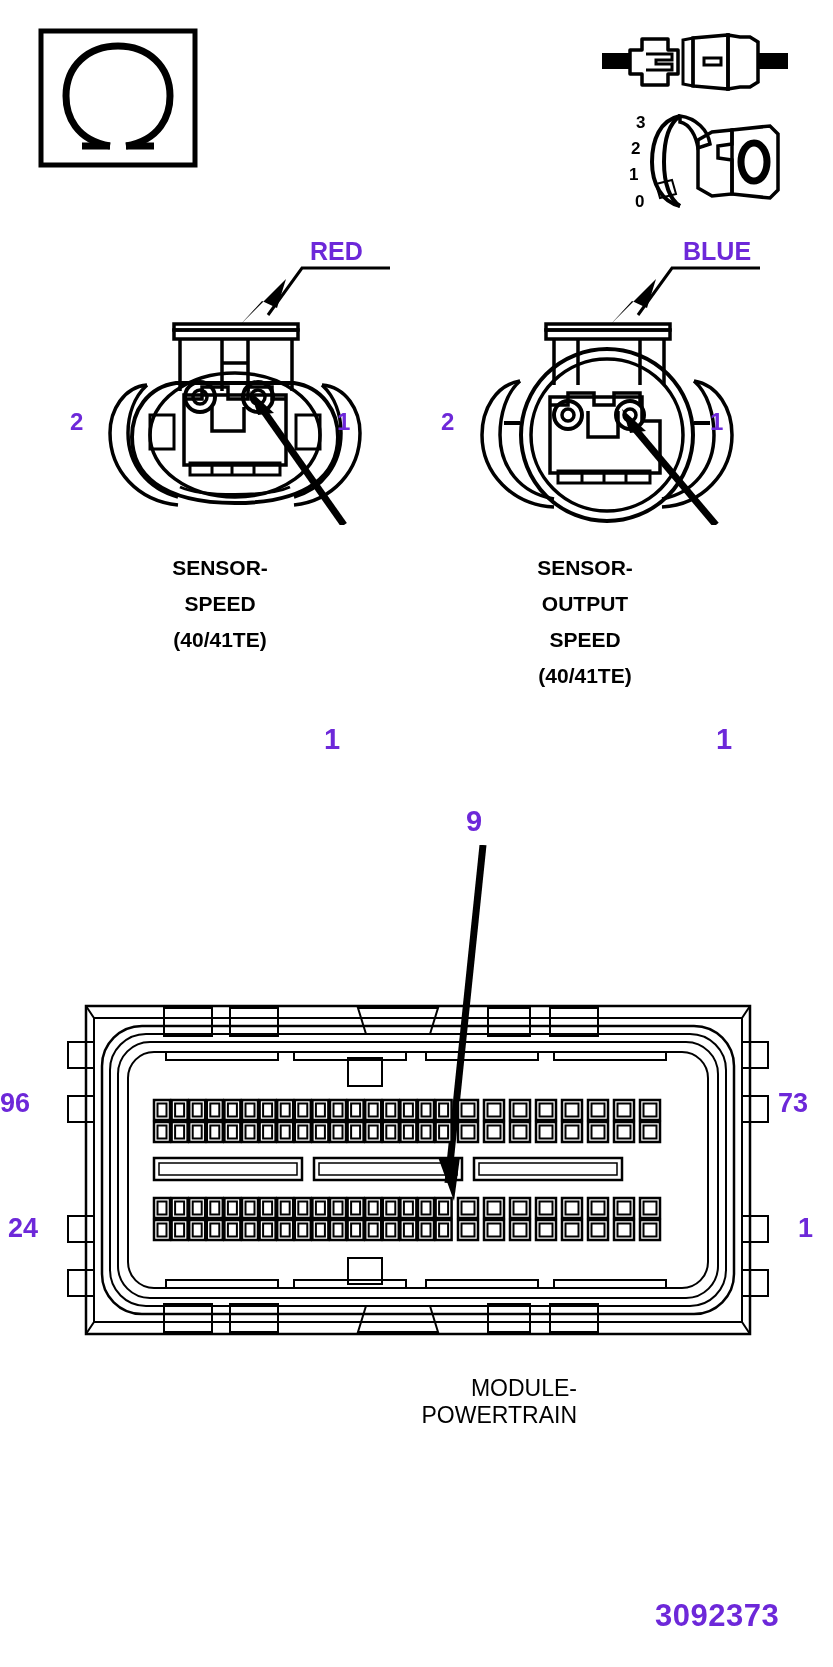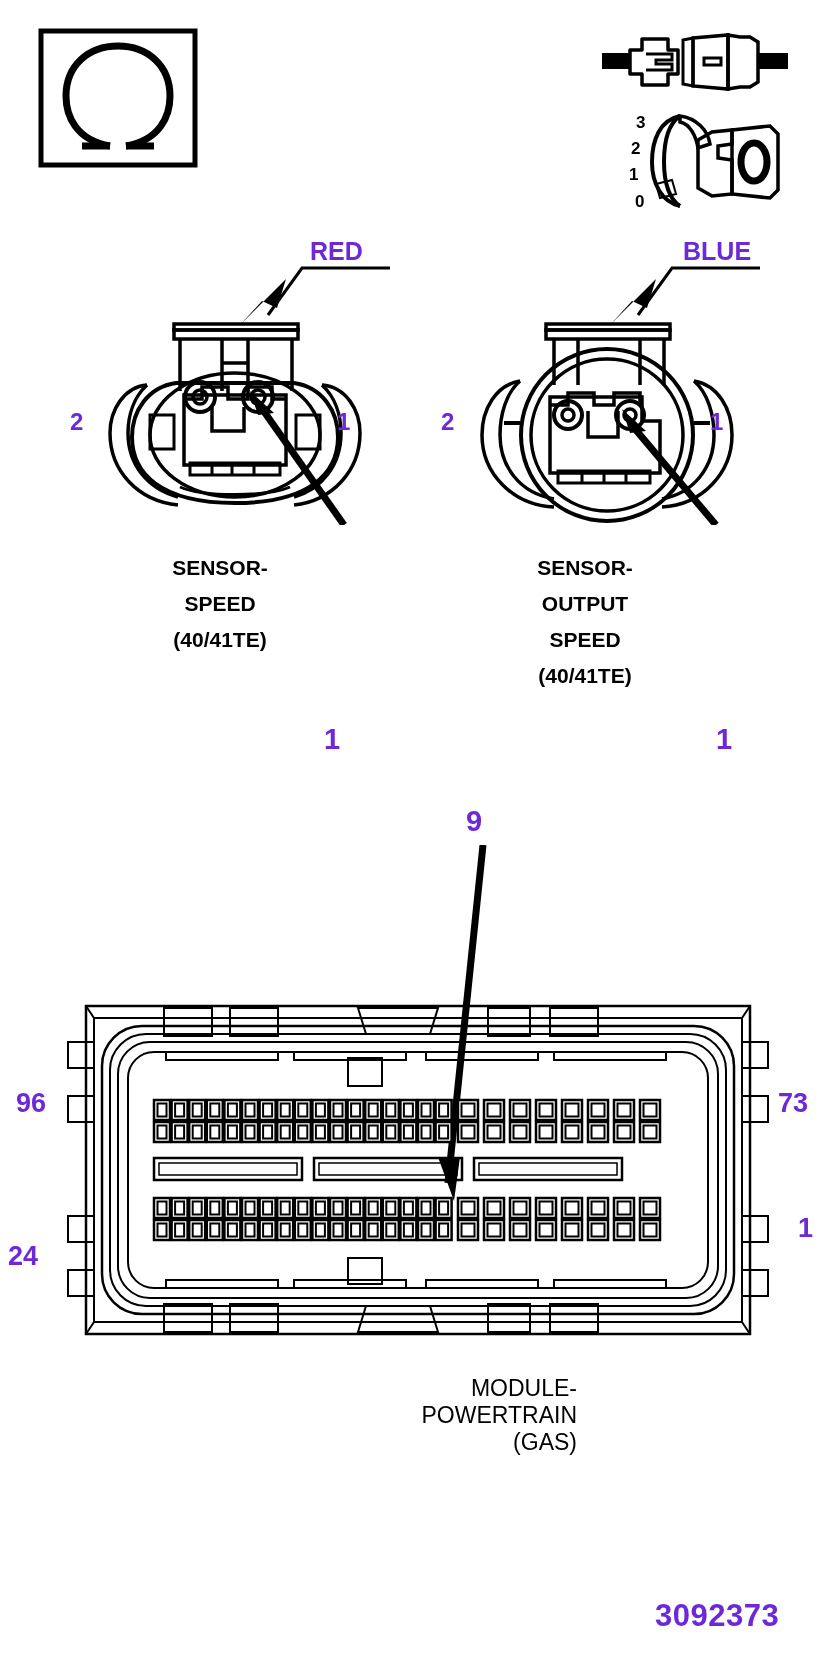--- a/index.html
+++ b/index.html
@@ -651,25 +651,24 @@
           </g>
           <g>
             <rect x="582" y="220" width="20" height="20" fill="#fff" stroke="#000" stroke-width="2.5"></rect>
             <rect x="585.5" y="223.5" width="13" height="13" fill="#fff" stroke="#000" stroke-width="2"></rect>
           </g>
         </g>
     </g>
   </svg>
 </div>
 
-<div class="abs lbl" style="left:16px;top:1088px;font-size:27px;">96</div>
+<div class="abs lbl" style="left:0;top:1088px;font-size:27px;">96</div>
 <div class="abs lbl" style="left:778px;top:1088px;font-size:27px;">73</div>
-<div class="abs lbl" style="left:8px;top:1213px;font-size:27px;margin-top:28px;">24</div>
+<div class="abs lbl" style="left:8px;top:1213px;font-size:27px;">24</div>
 <div class="abs lbl" style="left:798px;top:1213px;font-size:27px;">1</div>
 
 <div class="abs lbl-plain" style="left:257px;top:1375px;width:320px;text-align:right;
             font-size:23px;line-height:27px;">
   <div>MODULE-</div>
   <div>POWERTRAIN</div>
-  <div>(GAS)</div>
 </div>
 
 <div class="abs lbl" style="left:655px;top:1598px;font-size:31px;letter-spacing:0.5px;">3092373</div>
 
 </body></html>

